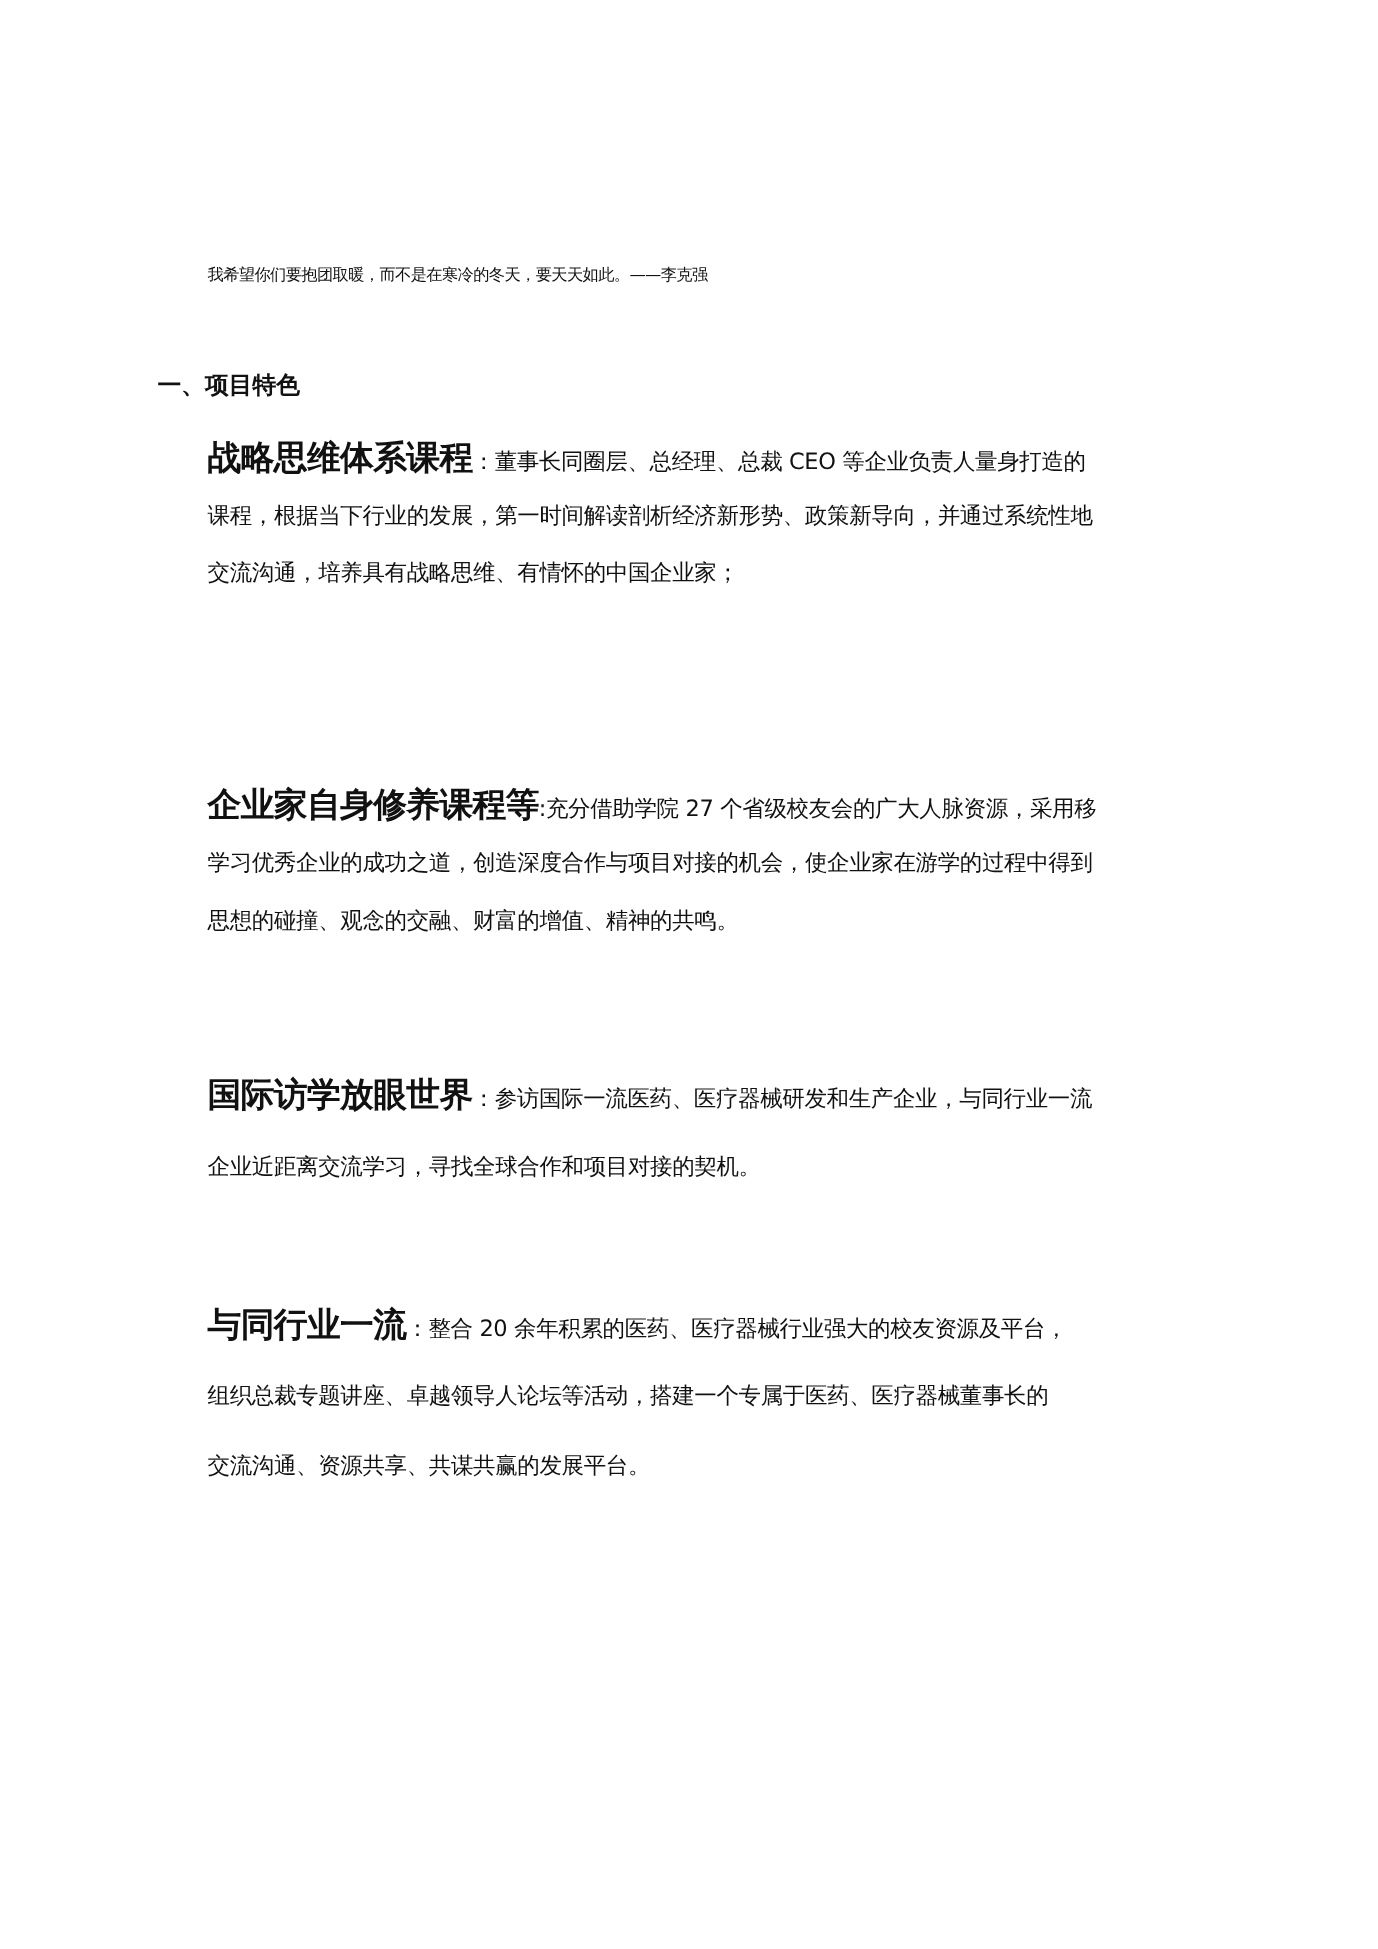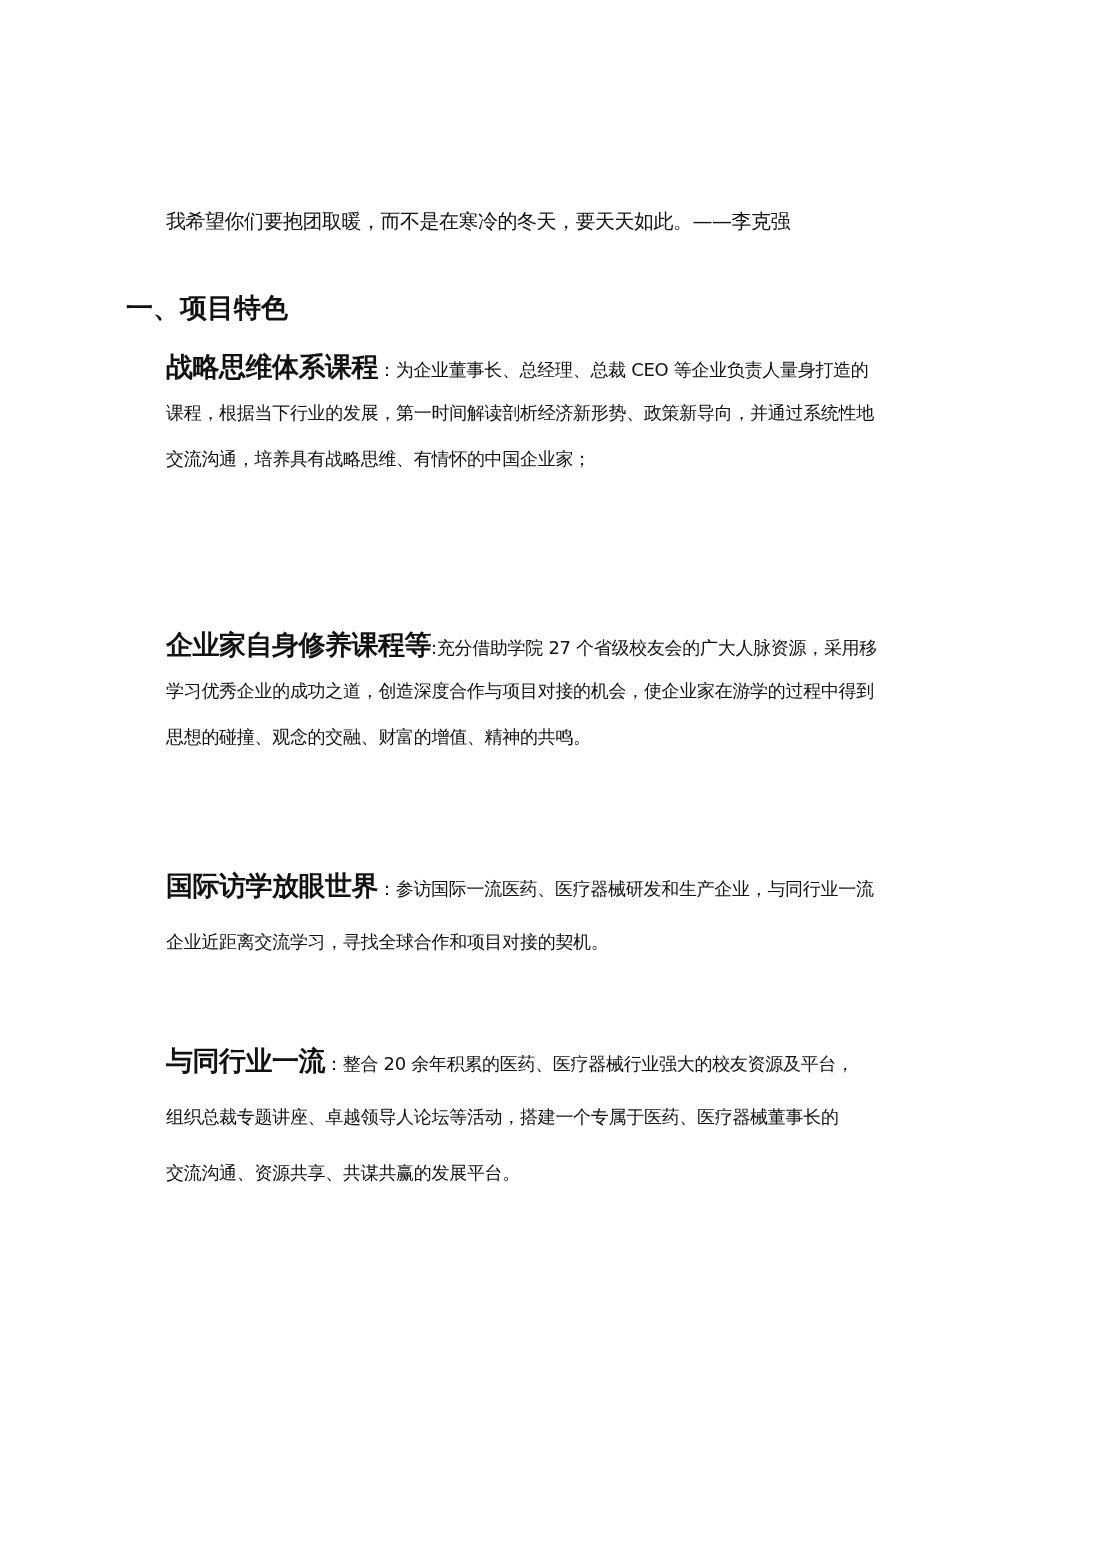--- a/index.html
+++ b/index.html
@@ -3,53 +3,53 @@
 <meta charset="utf-8">
 <style>
   html, body { margin: 0; padding: 0; background: #ffffff; }
   body {
     width: 1102px; height: 1559px; position: relative; overflow: hidden;
     font-family: "DejaVu Sans", "Liberation Sans", sans-serif;
     color: #111111;
   }
   .quote {
     position: absolute; left: 166px; top: 208px;
-    font-size: 20px; line-height: 26px; white-space: nowrap;
+    font-size: 13px; line-height: 26px; white-space: nowrap;
     letter-spacing: -0.5px;
   }
   .section-title {
     position: absolute; left: 126px; top: 290px;
-    font-size: 27px; font-weight: bold; line-height: 36px; white-space: nowrap;
+    font-size: 19px; font-weight: bold; line-height: 36px; white-space: nowrap;
   }
   .block {
     position: absolute; left: 166px; width: 772px;
     font-size: 18px; letter-spacing: -0.3px;
   }
   .line { display: block; white-space: nowrap; }
   .term {
     font-size: 27px; font-weight: bold; letter-spacing: -0.5px;
   }
   .b1 { top: 344px; }
   .b1 .line { height: 46px; line-height: 46px; }
   .b2 { top: 622px; }
   .b2 .line { height: 46px; line-height: 46px; }
   .b3 { top: 866px; }
-  .b3 .line { height: 56px; line-height: 40px; }
+  .b3 .line { height: 56px; line-height: 27px; font-family: Liberation Mono, monospace; }
   .b4 { top: 1038px; }
   .b4 .line { height: 56px; line-height: 46px; }
 </style>
 </head>
 <body>
 
 <div class="quote">我希望你们要抱团取暖，而不是在寒冷的冬天，要天天如此。——李克强</div>
 
 <div class="section-title">一、项目特色</div>
 
 <div class="block b1">
-  <span class="line"><span class="term">战略思维体系课程</span><span>：为企业董事长、总经理、总裁 CEO 等企业负责人量身打造的</span></span>
+  <span class="line"><span class="term">战略思维体系课程</span><span>：董事长同圈层、总经理、总裁 CEO 等企业负责人量身打造的</span></span>
   <span class="line">课程，根据当下行业的发展，第一时间解读剖析经济新形势、政策新导向，并通过系统性地</span>
   <span class="line">交流沟通，培养具有战略思维、有情怀的中国企业家；</span>
 </div>
 
 <div class="block b2">
   <span class="line"><span class="term">企业家自身修养课程等</span><span>:充分借助学院 27 个省级校友会的广大人脉资源，采用移</span></span>
   <span class="line">学习优秀企业的成功之道，创造深度合作与项目对接的机会，使企业家在游学的过程中得到</span>
   <span class="line">思想的碰撞、观念的交融、财富的增值、精神的共鸣。</span>
 </div>
 

